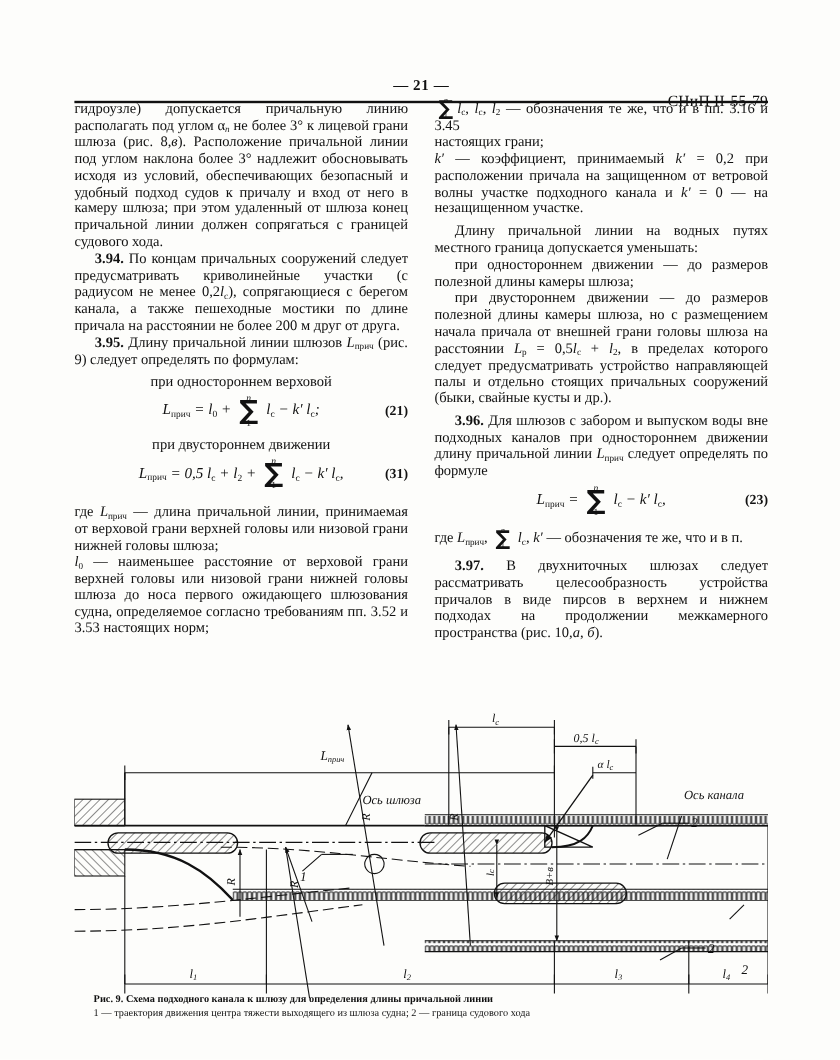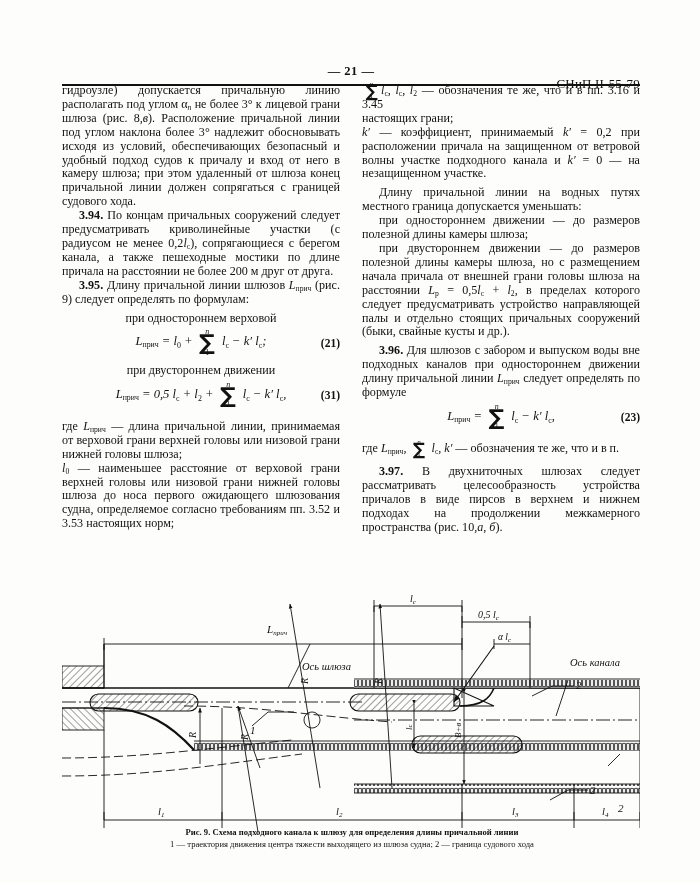--- a/index.html
+++ b/index.html
@@ -160,21 +160,21 @@
     top: 588px;
     width: 578px;
     height: 270px;
   }
   .figure svg { display: block; }
   .caption {
     position: absolute;
     left: 78px;
     top: 826px;
     width: 548px;
-    text-align: center;
+    text-align: left;
     font-size: 8.6px;
     line-height: 12px;
   }
   .caption .c1 { font-weight: bold; }
   .caption .c2 { }
 </style>
 </head>
 <body>
 
 <div class="page">

